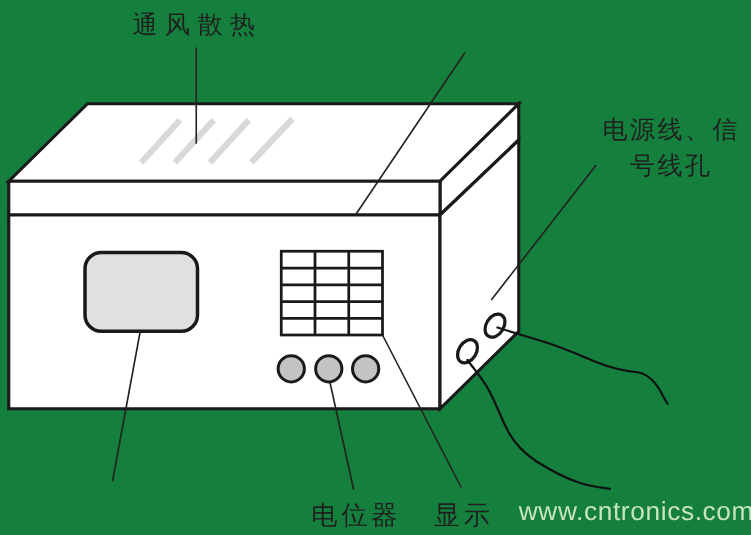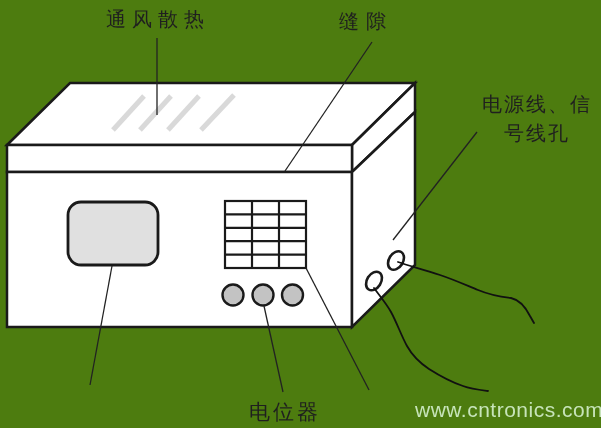--- a/index.html
+++ b/index.html
@@ -1,20 +1,20 @@
 <!DOCTYPE html>
 <html><head>
 <meta charset="utf-8">
 <style>
   html, body { margin: 0; padding: 0; background: #ffffff; }
   #canvas {
     position: relative;
     width: 601px;
     height: 428px;
-    background: #4d7c0f;
+    background: #15803d;
     overflow: hidden;
     font-family: "Liberation Serif", serif;
     text-decoration: underline;
   }
   #drawing { position: absolute; left: 0; top: 0; }
   .label {
     position: absolute;
     color: #1f1f1f;
     white-space: nowrap;
     font-family: "Liberation Serif", serif;
@@ -91,25 +91,25 @@
       <line x1="372" y1="42" x2="285" y2="171"></line>
       <line x1="477" y1="132" x2="393" y2="240"></line>
       <line x1="112" y1="266" x2="90" y2="385"></line>
       <line x1="264" y1="306" x2="283" y2="392"></line>
       <line x1="306" y1="268" x2="369" y2="390"></line>
     </g>
   </svg>
 
   <div class="label lbl-vent">通风散热</div>
 
-  <div class="label lbl-gap">缝隙</div>
 
   <div class="label lbl-cable">
     <div>电源线、信</div>
     <div>号线孔</div>
   </div>
 
 
   <div class="label lbl-pot">电位器</div>
 
+  <div class="label lbl-disp">显示</div>
 
   <div class="watermark">www.cntronics.com</div>
 </div>
 
 </body></html>

